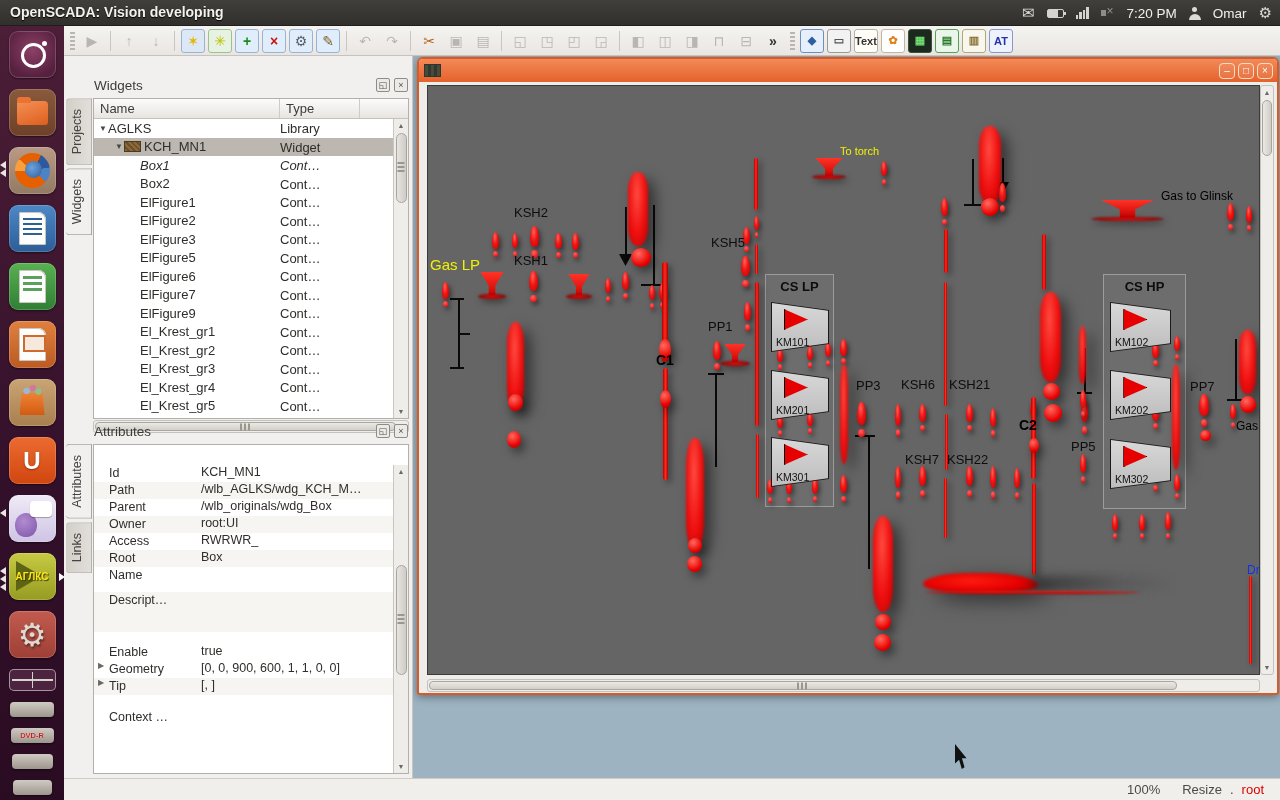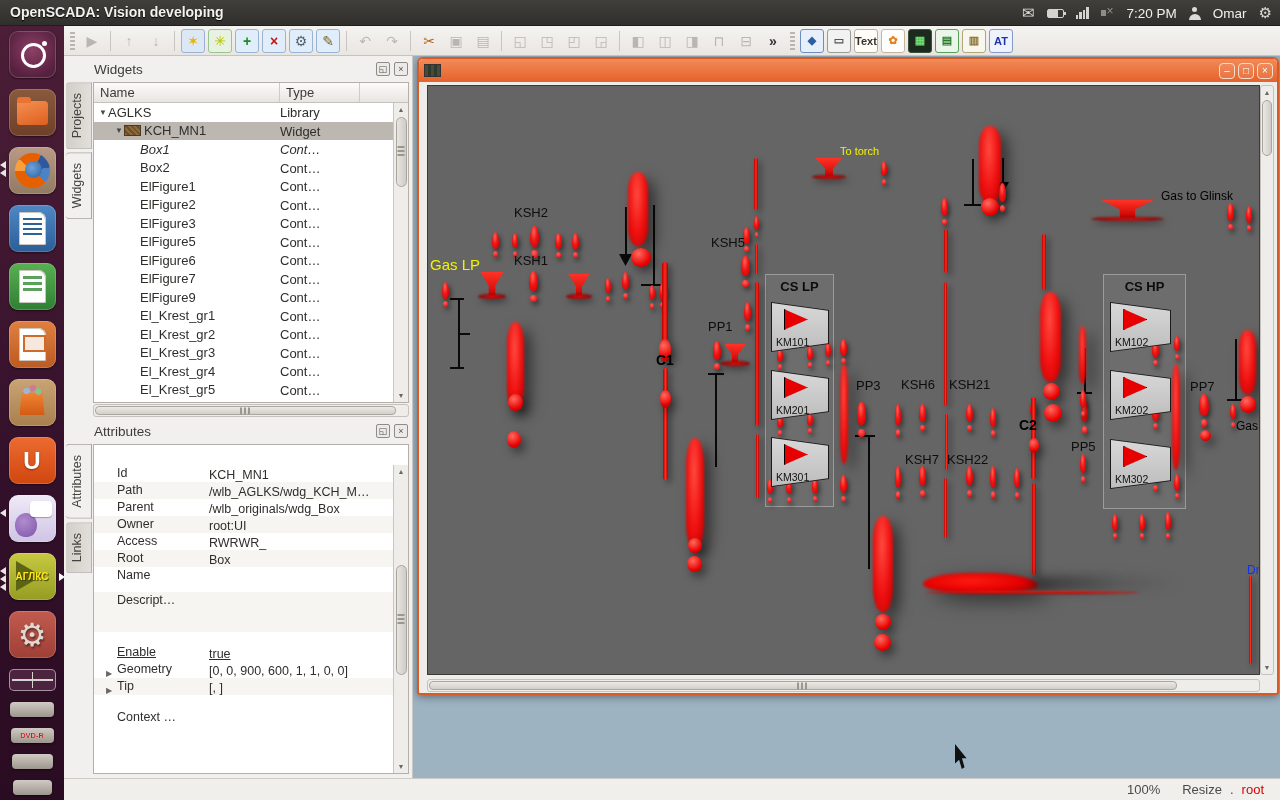--- a/index.html
+++ b/index.html
@@ -84,42 +84,42 @@
   .t-text{background:#fffdf5;border-color:#b5b1a5;color:#333;font-size:8px}
   .t-media{background:#fff;border-color:#c8b49a;color:#e08020;font-size:14px}
   .t-diag{background:#1c2a1e;border-color:#37513b;color:#6fdf6f;font-size:13px}
   .t-proto{background:#eaf6ea;border-color:#58a058;color:#2a7a2a;font-size:13px}
   .t-doc{background:#f7f7ee;border-color:#b0a878;color:#8a7030;font-size:13px}
   .t-at{background:#eef2fb;border-color:#8898c8;color:#2233aa;font-size:9px}
 
   
   #leftcol{position:absolute;left:64px;top:56px;width:349px;height:722px;background:#f2f0ee;z-index:10;border-right:1px solid #c9c6c1}
   .dock{position:absolute;left:0;width:100%}
-  #dock-widgets{top:0;height:362px}
+  #dock-widgets{top:16px;height:362px}
   #dock-attrs{top:362px;height:360px}
   .dock-head{position:absolute;left:30px;right:4px;top:3px;height:20px;font-size:13.5px;color:#3c3b37;display:flex;align-items:center}
   .dock-head .dtitle{flex:1}
   .dock-btn{width:14px;height:14px;border:1px solid #8f8c87;border-radius:2px;font-size:9px;line-height:12px;text-align:center;color:#55534f;margin-left:4px;background:#eceae7}
   .tabstrip{position:absolute;left:2px;top:26px;width:26px;display:flex;flex-direction:column;gap:3px}
   .vtab{writing-mode:vertical-rl;transform:rotate(180deg);border:1px solid #b5b2ac;border-right:none;border-radius:0 4px 4px 0;background:linear-gradient(90deg,#e2dfda,#d2cfc9);color:#45433f;font-size:12.5px;padding:10px 4px;text-align:center}
   .vtab.active{background:#f2f0ee;border-color:#a8a5a0}
   .dock-body{position:absolute;left:29px;top:26px;right:3px;border:1px solid #b3b0aa;background:#fff;overflow:hidden}
   #dock-widgets .dock-body{bottom:15px}
   #dock-attrs .dock-body{bottom:4px}
   .grid-head{display:flex;height:20px;background:linear-gradient(#fcfbfa,#e8e5e1);border-bottom:1px solid #c5c2bd;font-size:13px;color:#3c3b37}
   .grid-head .gh{padding:2px 6px;border-right:1px solid #cecbc6}
   .tree-rows{position:absolute;left:0;right:15px;top:20px;bottom:0;overflow:hidden}
   .trow{position:relative;height:18.5px;display:flex;align-items:center;font-size:13px;color:#2f2e2b;white-space:nowrap}
   .trow.sel{background:#bcb8b1}
   .trow .tarr{width:10px;font-size:8px;color:#4a4843;text-align:center;flex:0 0 auto}
   .trow .ticn{width:17px;height:11px;margin-right:3px;flex:0 0 auto;background:repeating-linear-gradient(45deg,#8a6a3a 0 2px,#6e4f28 2px 4px);border:1px solid #4a3a20}
   .trow .tname{flex:0 0 auto}
   .trow .ttype{position:absolute;left:186px;top:2px}
   .attr-rows{position:absolute;left:0;right:15px;top:20px;bottom:0;overflow:hidden}
-  .arow{display:flex;align-items:flex-end;font-size:12.5px;color:#2f2e2b;padding-left:12px}
+  .arow{display:flex;align-items:flex-start;font-size:12.5px;color:#2f2e2b;padding-left:4px}
   .arow.alt{background:#f6f5f2}
   .arow .aarr{width:11px;font-size:8px;color:#6a6863}
   .arow .acol{width:92px;flex:0 0 auto;overflow:hidden;align-self:flex-start;padding-top:1px}
   .arow .vcol{flex:1;overflow:hidden;white-space:nowrap}
   .vscroll{position:absolute;right:0;top:20px;bottom:0;width:15px;background:#efedea;border-left:1px solid #c9c6c1}
   .vscroll .varr{position:absolute;left:0;width:100%;height:13px;font-size:7px;text-align:center;color:#6a6863;line-height:13px}
   .vscroll .varr.up{top:0}.vscroll .varr.dn{bottom:0}
   .vthumb{position:absolute;left:1.5px;width:11px;border-radius:6px;background:linear-gradient(90deg,#e8e5e1,#cfccc6);border:1px solid #a8a59f}
   .hscroll{position:absolute;left:29px;right:3px;bottom:1px;height:13px;background:#efedea;border:1px solid #c5c2bd;border-radius:3px}
   .hthumb{position:absolute;left:1px;top:1px;bottom:1px;width:60%;border-radius:4px;background:linear-gradient(#eceae6,#d2cfc9);border:1px solid #aaa7a1}
@@ -440,21 +440,21 @@
             <span class="acol">Name</span>
             <span class="vcol"></span>
           </div>
           <div style="height: 8px;"></div>
           <div class="arow alt" style="height: 40px;">
             <span class="aarr"></span>
             <span class="acol">Descript…</span>
             <span class="vcol"></span>
           </div>
           <div style="height: 12px;"></div>
-          <div class="arow" style="height: 17px; text-decoration: underline;">
+          <div class="arow" style="height: 17px;">
             <span class="aarr"></span>
             <span class="acol">Enable</span>
             <span class="vcol">true</span>
           </div>
           <div class="arow" style="height: 17px;">
             <span class="aarr">▶</span>
             <span class="acol">Geometry</span>
             <span class="vcol">[0, 0, 900, 600, 1, 1, 0, 0]</span>
           </div>
           <div class="arow alt" style="height: 17px;">

